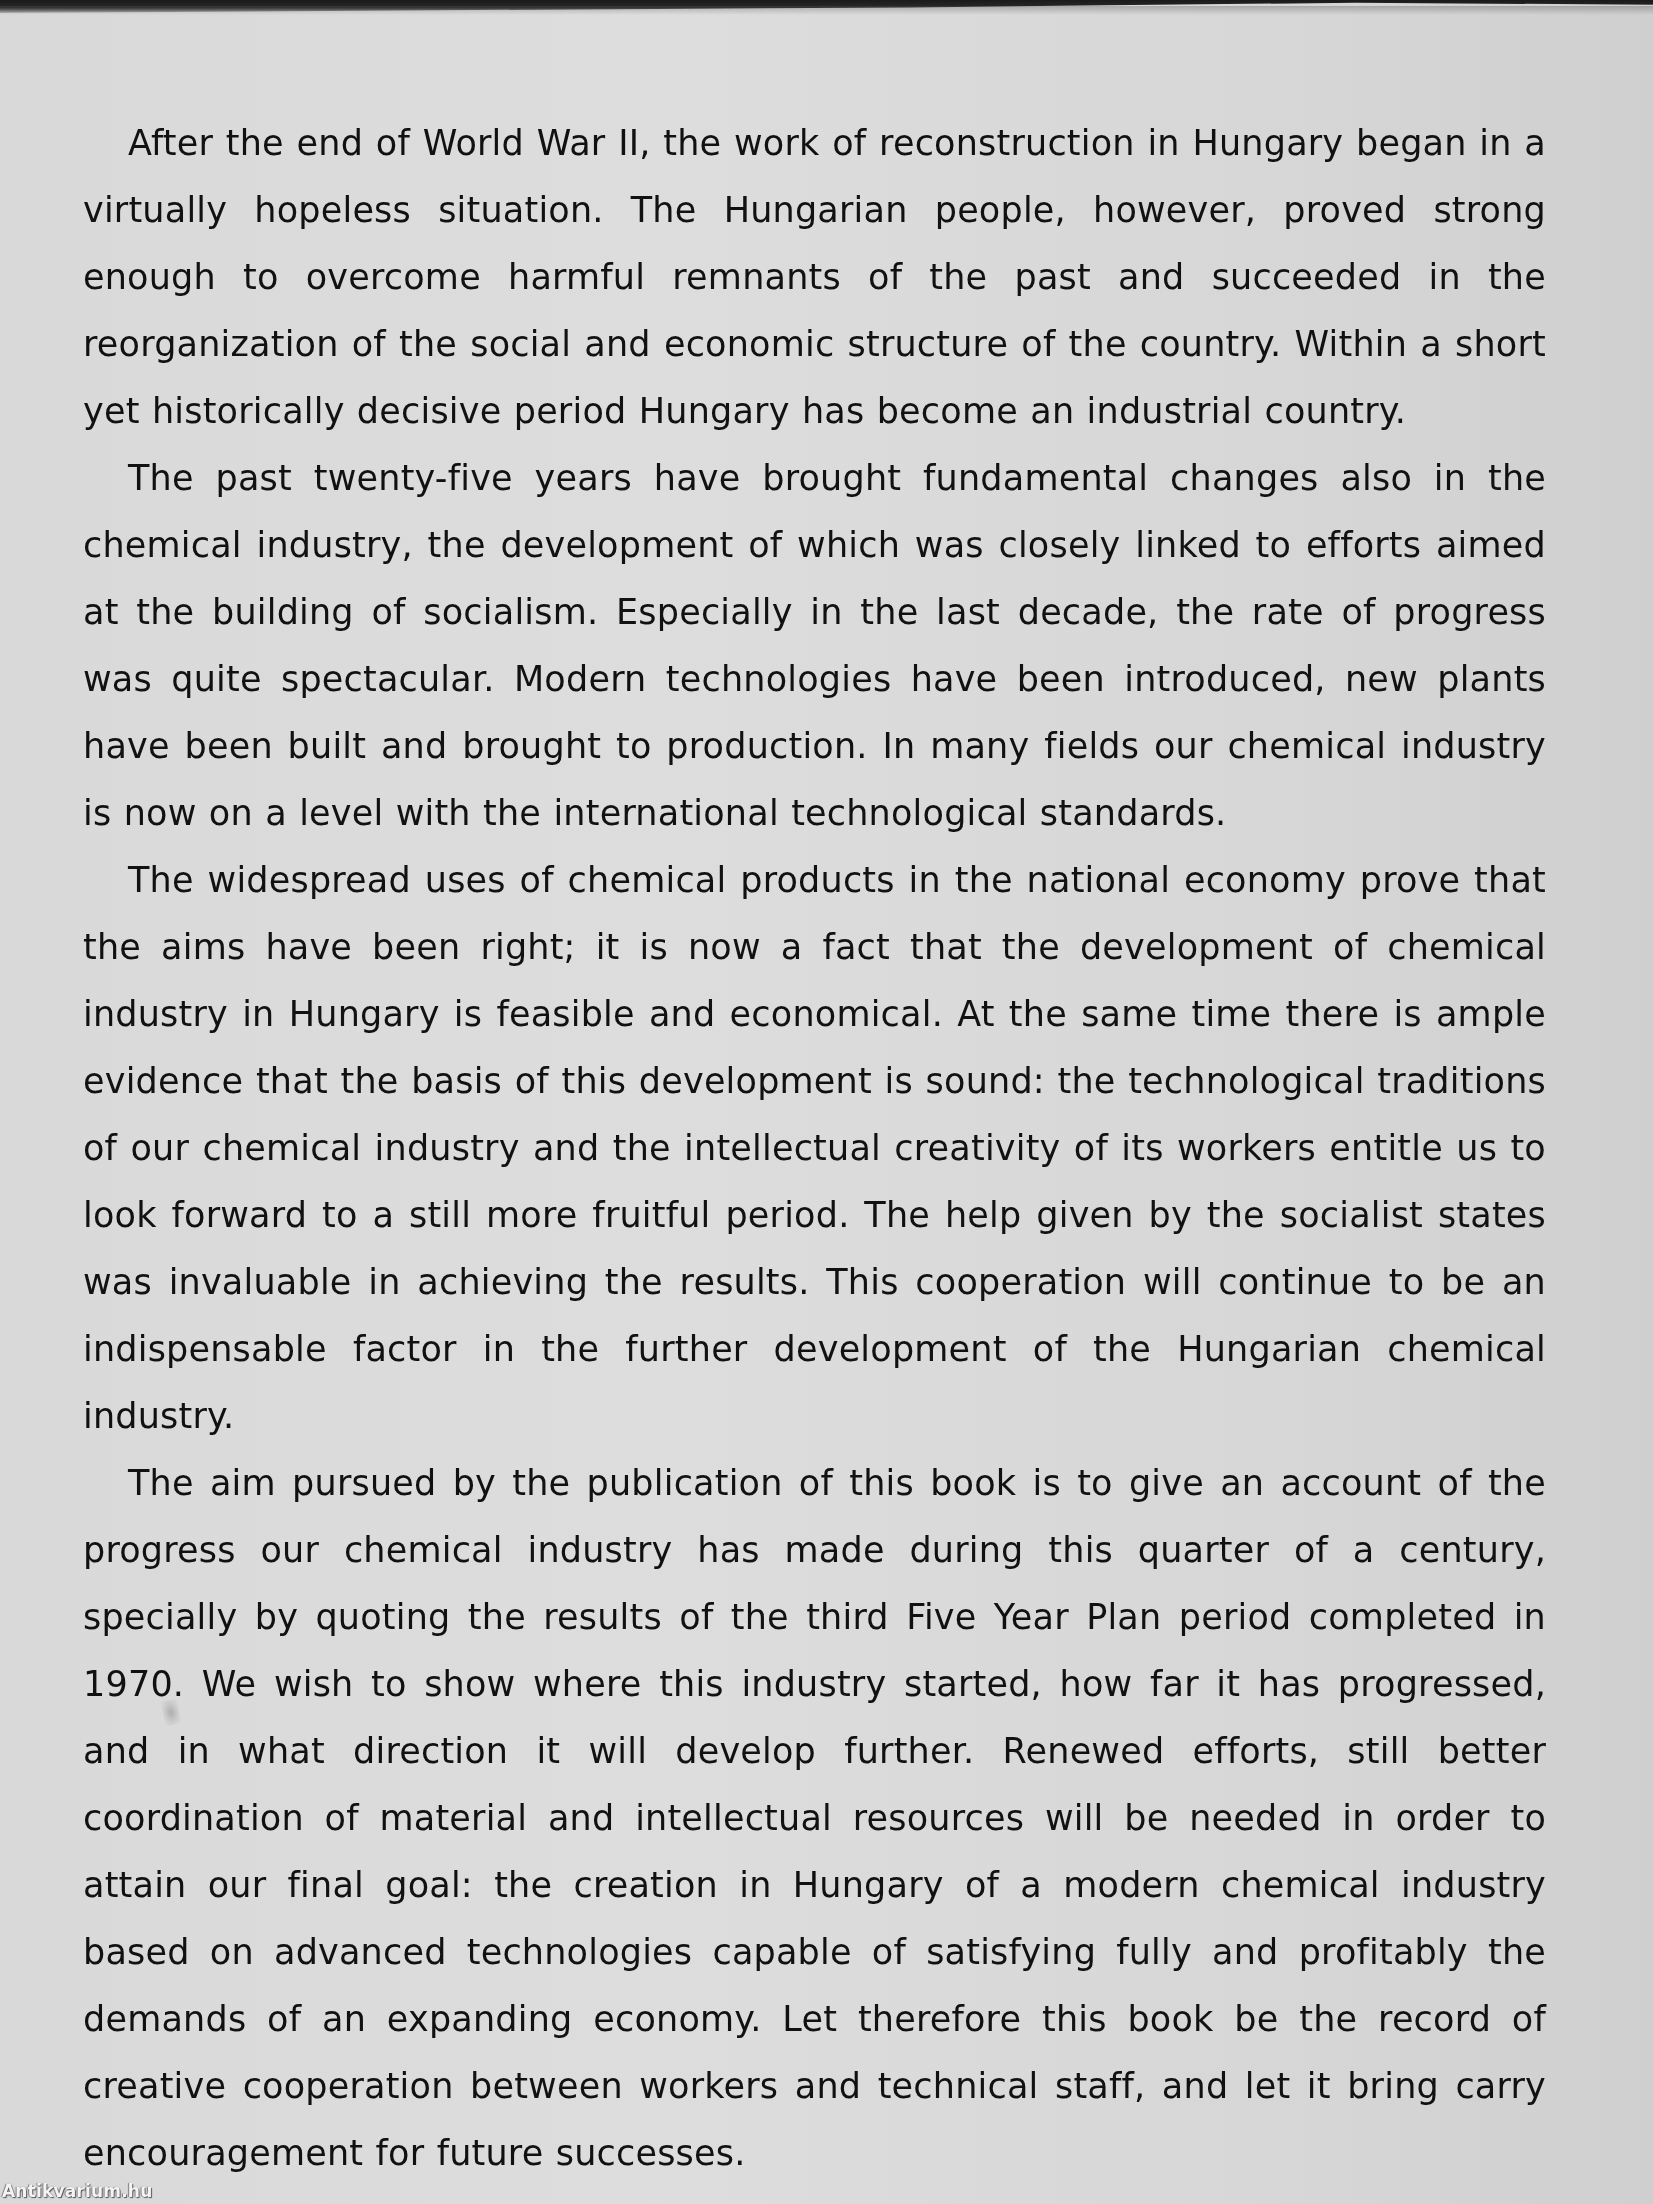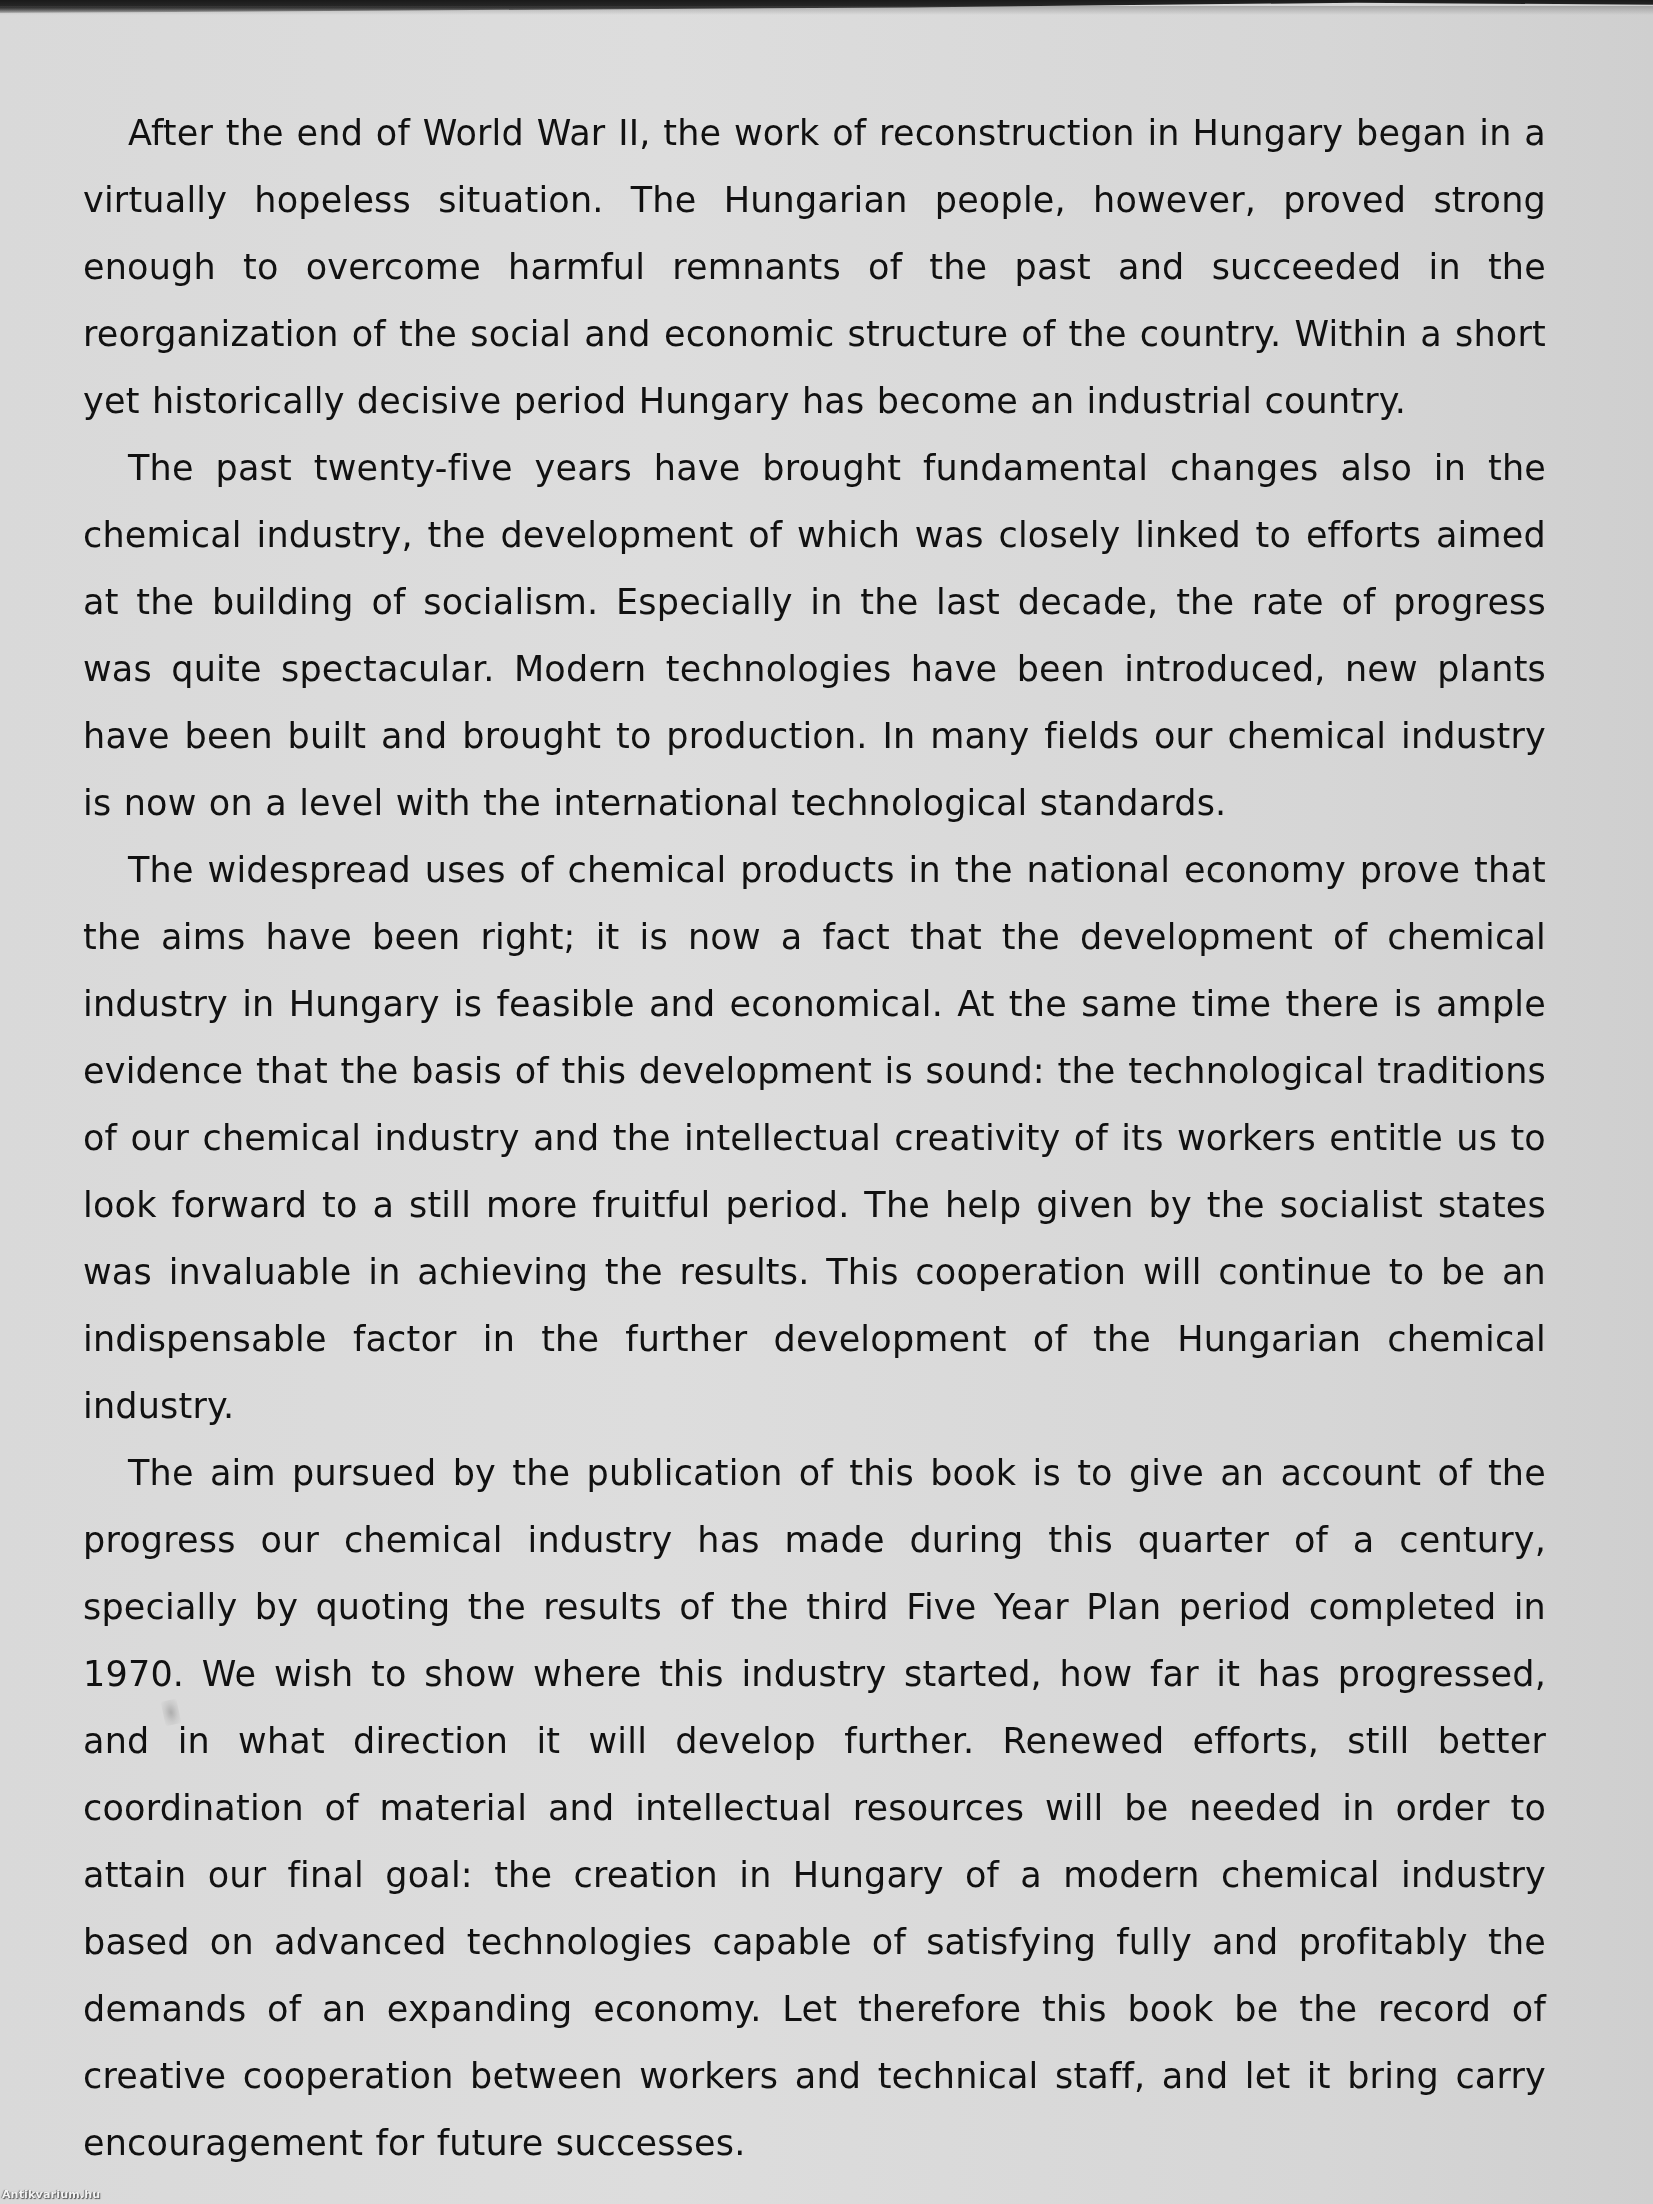--- a/index.html
+++ b/index.html
@@ -28,39 +28,39 @@
       position: absolute;
       left: 0;
       top: 5.8px;
       width: 1654px;
       height: 9.7px;
       background: linear-gradient(180deg, rgba(80,80,80,0.35), rgba(200,200,200,0));
     }
     .page-text {
       position: absolute;
       left: 83px;
-      top: 100px;
+      top: 110px;
       width: 1463px;
     }
     .paragraph {
       margin: 0;
       font-size: 35px;
       line-height: 67px;
       text-align: justify;
       text-indent: 45px;
       letter-spacing: 0.2px;
       word-spacing: 1px;
     }
     .watermark {
       position: absolute;
       left: 1.9px;
       bottom: 3.9px;
       font-family: "DejaVu Sans", sans-serif;
       font-weight: bold;
-      font-size: 11px;
+      font-size: 17px;
       color: #f4f4f4;
       text-shadow: 1px 1px 1px #555, -1px 0 1px #777;
       letter-spacing: 0.2px;
     }
     .stain {
       position: absolute;
       left: 163px;
       top: 1700px;
       width: 15.5px;
       height: 25px;

